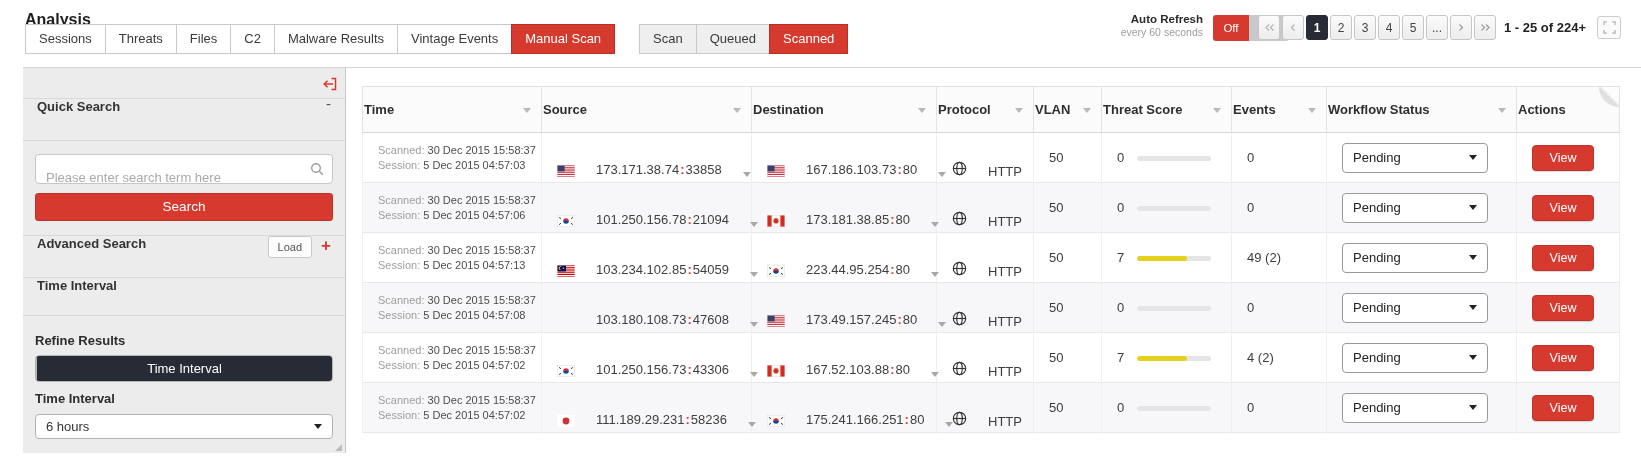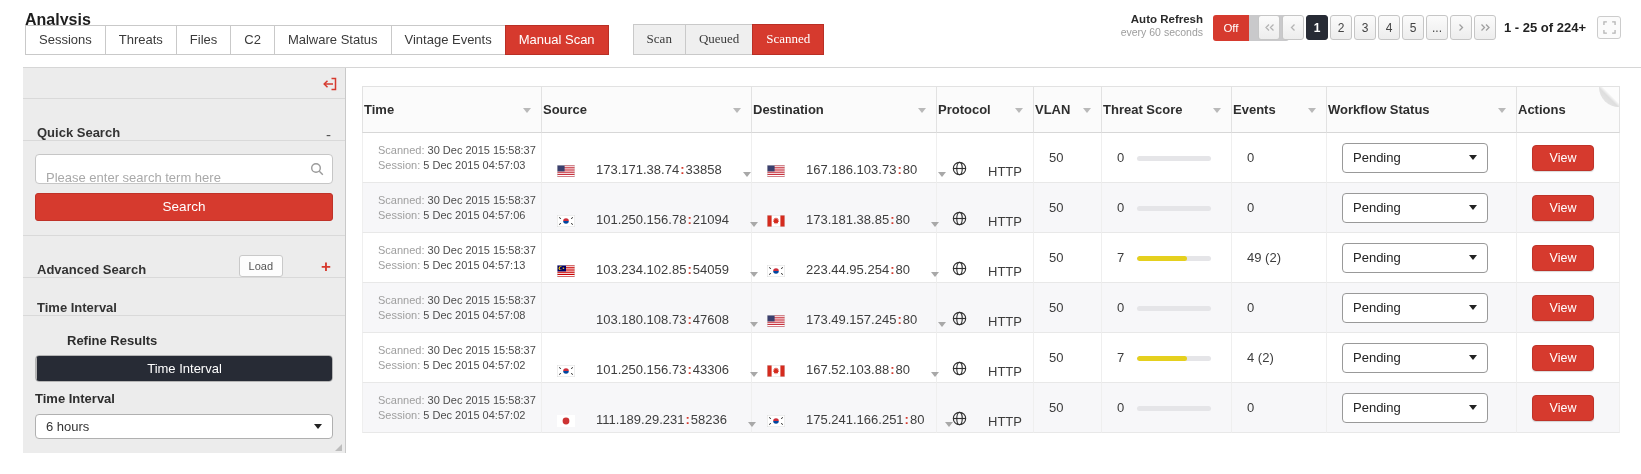--- a/index.html
+++ b/index.html
@@ -8,21 +8,21 @@
   *{box-sizing:border-box;margin:0;padding:0;}
   html,body{width:1641px;height:474px;}
   body{font-family:"Liberation Sans","DejaVu Sans",sans-serif;background:#fff;position:relative;overflow:hidden;color:#333;}
 
   
   .page-title{position:absolute;left:25px;top:11px;font-size:16px;font-weight:bold;color:#1e1e1e;}
   .tabs-row{position:absolute;left:25px;top:24px;display:flex;align-items:flex-end;}
   .tab{padding:6px 13px 7px;font-size:13px;color:#3a3a3a;background:#fff;border:1px solid #c9c9c9;margin-left:-1px;cursor:pointer;white-space:nowrap;}
   .tab:first-child{margin-left:0;}
   .tab.active{background:var(--accent);border-color:#b92f25;color:#fff;text-align:right;}
-  .subtabs{display:flex;margin-left:24px;font-family:Liberation Serif, serif;}
+  .subtabs{display:flex;margin-left:24px;}
   .subtabs .tab{background:#efefef;}
   .subtabs .tab.active{background:var(--accent);color:#fff;}
 
   .auto-refresh{position:absolute;left:1075px;top:13px;width:128px;text-align:right;line-height:13px;}
   .ar-label{font-size:11.5px;font-weight:bold;color:#2b2b2b;}
   .ar-sub{font-size:10.5px;color:#9d9d9d;}
   .ar-toggle{position:absolute;left:1213px;top:15px;width:76px;height:26px;display:flex;border-radius:3px;overflow:hidden;cursor:pointer;}
   .ar-on{width:36px;background:var(--accent);color:#fff;font-size:11.5px;display:flex;align-items:center;justify-content:center;}
   .ar-off{flex:1;background:#c9c9cb;}
 
@@ -34,35 +34,35 @@
   .pg.dim svg{opacity:.75;}
   .pager-count{position:absolute;left:1504px;top:20px;font-size:13px;font-weight:bold;color:#222;}
   .expand-btn{position:absolute;left:1597px;top:16px;width:24px;height:23px;border:1px solid #ccc;border-radius:3px;background:#fbfbfb;display:flex;align-items:center;justify-content:center;cursor:pointer;}
 
   .content-rule{position:absolute;left:23px;top:67px;width:1618px;border-top:1px solid #d6d6d6;}
 
   
   .sidebar{position:absolute;left:23px;top:68px;width:323px;height:385px;background:#ececec;border-right:1px solid #c9c9c9;}
   .side-top{height:31px;border-bottom:1px solid #d9d9d9;position:relative;}
   .collapse-btn{position:absolute;right:7px;top:7px;width:18px;height:18px;display:flex;align-items:center;justify-content:center;cursor:pointer;}
-  .sec-head{height:42px;display:flex;align-items:flex-end;padding:0 14px;border-bottom:1px solid #d9d9d9;gap:29px;}
+  .sec-head{height:42px;display:flex;align-items:flex-start;padding:0 14px;border-bottom:1px solid #d9d9d9;}
   .sec-title{font-size:13px;font-weight:bold;color:#333;}
   .sec-spacer{flex:1;}
   .minus{font-size:15px;color:#555;cursor:pointer;line-height:10px;}
   .qs-body{padding:13px 12px 14px;border-bottom:1px solid #d9d9d9;}
   .search-wrap{position:relative;}
   .search-input{width:100%;height:30px;border:1px solid #c6c6c6;border-radius:4px;padding:16px 30px 0 10px;font-size:13px;color:#444;background:#fff;font-family:inherit;}
   .search-input::placeholder{color:#a9a9a9;}
   .mag{position:absolute;right:8px;top:7px;}
   .search-btn{width:100%;height:28px;margin-top:7px;background:var(--accent);border:1px solid #bf3228;border-radius:3px;color:#fff;font-size:13.5px;cursor:pointer;font-family:inherit;}
   .load-btn{font-size:11px;color:#555;background:#fdfdfd;border:1px solid #c9c9c9;border-radius:3px;padding:4px 9px;cursor:pointer;font-family:inherit;}
   .plus{color:var(--accent);font-size:17px;margin-left:9px;cursor:pointer;font-weight:bold;}
   .ti-head{height:38px;}
   .refine{margin-top:17px;padding:0 12px;}
-  .refine-title{font-size:13px;font-weight:bold;color:#2d2d2d;margin-left:32px;}
+  .refine-title{font-size:13px;font-weight:bold;color:#2d2d2d;}
   .toggle2{margin-top:7px;display:flex;border:1px solid #b5b5b5;border-radius:4px;overflow:hidden;height:27px;background:#fff;}
   .t-btn{flex:1;display:flex;align-items:center;justify-content:center;font-size:13px;color:#333;cursor:pointer;}
   .t-btn.active{background:var(--dark);color:#fff;}
   .t-btn:last-child{border-left:1px solid #b5b5b5;}
   .t-btn.active:last-child,{border-left:none;}
   .ti-label{font-size:13px;font-weight:bold;margin-top:9px;color:#2d2d2d;}
   .side-select{margin-top:8px;height:25px;background:#fff;border:1px solid #b0b0b0;border-radius:4px;display:flex;align-items:center;padding:0 10px;font-size:13px;color:#333;cursor:pointer;}
   .side-select .sel-val{flex:1;}
   .grip{position:absolute;right:3px;bottom:2px;width:0;height:0;border-bottom:7px solid #bdbdbd;border-left:7px solid transparent;}
 
@@ -100,21 +100,21 @@
 <body>
 
 <div class="page-title">Analysis</div>
 
 <div class="tabs-row">
   <div id="main-tabs" style="display:flex;">
       <div class="tab">Sessions</div>
       <div class="tab">Threats</div>
       <div class="tab">Files</div>
       <div class="tab">C2</div>
-      <div class="tab">Malware Status</div>
+      <div class="tab">Malware Results</div>
       <div class="tab">Vintage Events</div>
       <div class="tab active">Manual Scan</div>
     </div>
   <div id="sub-tabs" class="subtabs">
       <div class="tab">Scan</div>
       <div class="tab">Queued</div>
       <div class="tab active">Scanned</div>
     </div>
 </div>
 

